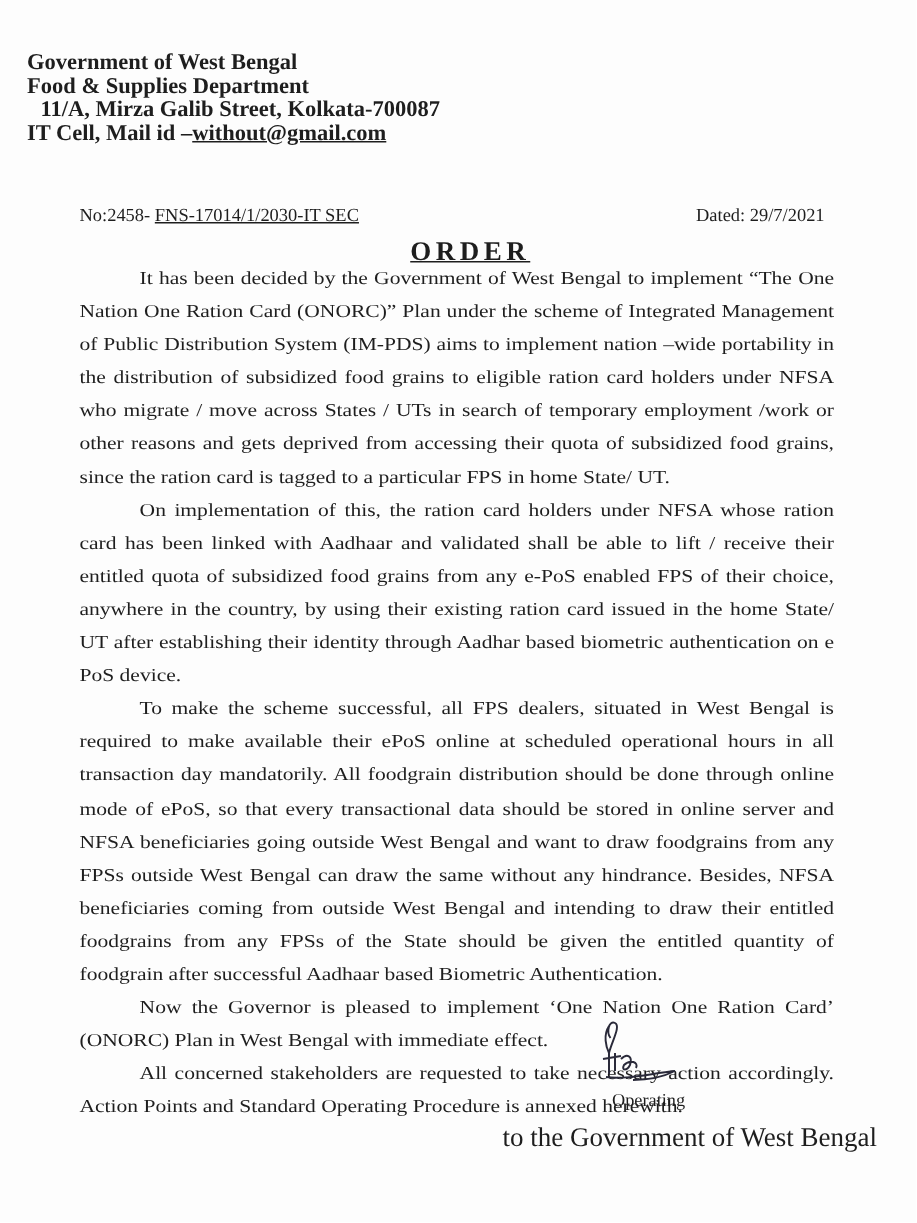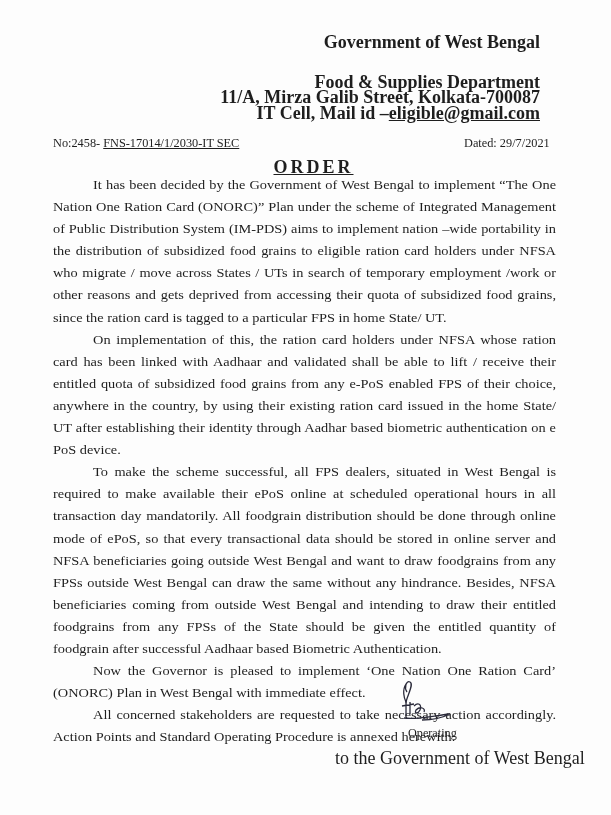--- a/index.html
+++ b/index.html
@@ -20,29 +20,29 @@
       left: 0; top: 0;
       width: 611px;
       height: 815px;
       background: #fdfdfd;
     }
     .letterhead {
       position: absolute;
       top: 35px;
       left: 0;
       width: 540px;
-      text-align: right;
+      text-align: left;
       font-weight: bold;
-      font-size: 18px;
+      font-size: 15px;
       line-height: 15.5px;
     }
     .letterhead div { white-space: nowrap; }
     .letterhead .l1 { padding-left: 18px; }
-    .letterhead .l2 { padding-left: 18px; margin-top: 24px; }
-    .letterhead .l3 { padding-left: 32px; }
+    .letterhead .l2 { padding-left: 18px; }
+    .letterhead .l3 { padding-left: 2px; margin-left: 25px; }
     .letterhead .l4 { padding-left: 18px; }
     .u { text-decoration: underline; }
     .ref-row {
       position: absolute;
       top: 136px;
       left: 53px;
       width: 500px;
       font-size: 12.3px;
       line-height: 15px;
     }
@@ -103,21 +103,21 @@
   </style>
 </head>
 <body>
 
 <div class="page">
 
   <div class="letterhead">
     <div class="l1">Government of West Bengal</div>
     <div class="l2">Food &amp; Supplies Department</div>
     <div class="l3">11/A, Mirza Galib Street, Kolkata-700087</div>
-    <div class="l4"><span>IT Cell, Mail id –</span><span class="u">eligible@gmail.com</span></div>
+    <div class="l4"><span>IT Cell, Mail id –</span><span class="u">without@gmail.com</span></div>
   </div>
 
   <div class="ref-row">
     <div class="ref-no"><span>No:2458- </span><span class="u">FNS-17014/1/2030-IT SEC</span></div>
     <div class="ref-date">Dated: 29/7/2021</div>
   </div>
 
   <div class="order-title"><span>ORDER</span></div>
 
   <div class="body-text">

